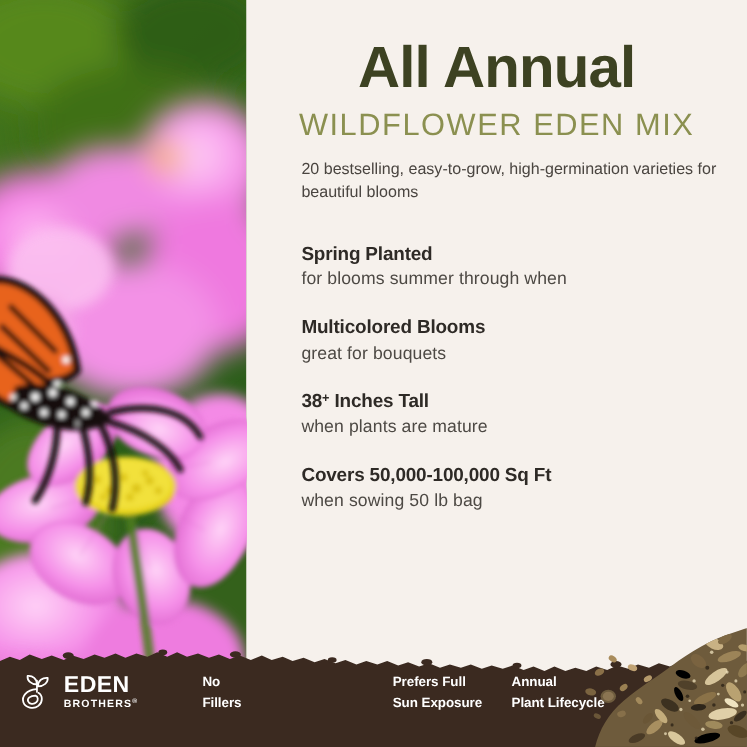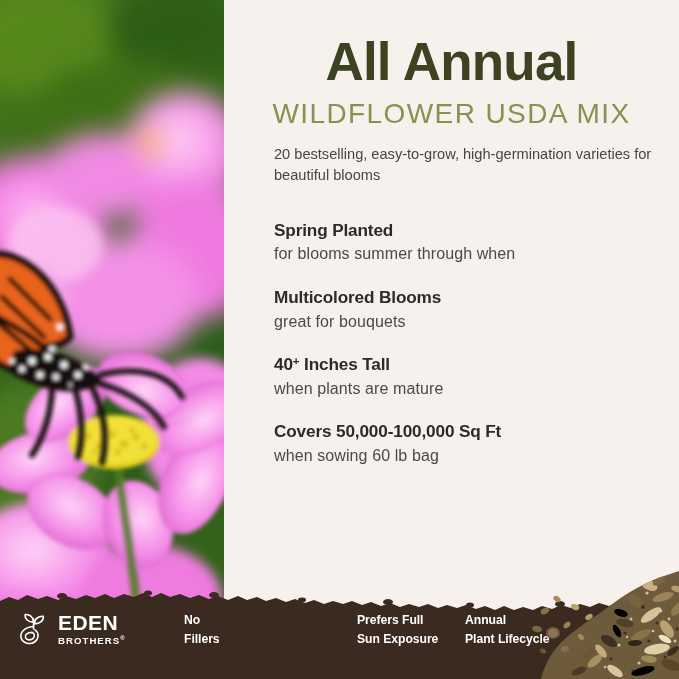--- a/index.html
+++ b/index.html
@@ -343,46 +343,46 @@
         <ellipse cx="20" cy="640" rx="66" ry="46" fill="#f287e3"></ellipse>
         <ellipse cx="140" cy="665" rx="80" ry="44" fill="#ec73dc"></ellipse>
       </g>
     </svg>
   </div>
 
   <div class="content-panel">
 
     <div class="title-block">
       <div class="main-title">All Annual</div>
-      <div class="sub-title">WILDFLOWER USDA MIX</div>
+      <div class="sub-title">WILDFLOWER EDEN MIX</div>
     </div>
 
     <div class="tagline">20 bestselling, easy-to-grow, high-germination varieties for beautiful blooms</div>
 
     <div class="feature-list">
 
       <div class="feature-item">
         <div class="feature-heading">Spring Planted</div>
         <div class="feature-sub">for blooms summer through when</div>
       </div>
 
       <div class="feature-item">
         <div class="feature-heading">Multicolored Blooms</div>
         <div class="feature-sub">great for bouquets</div>
       </div>
 
       <div class="feature-item">
-        <div class="feature-heading"><span>40</span><span class="sup">+</span><span> Inches Tall</span></div>
+        <div class="feature-heading"><span>38</span><span class="sup">+</span><span> Inches Tall</span></div>
         <div class="feature-sub">when plants are mature</div>
       </div>
 
 
       <div class="feature-item">
         <div class="feature-heading">Covers 50,000-100,000 Sq Ft</div>
-        <div class="feature-sub">when sowing 60 lb bag</div>
+        <div class="feature-sub">when sowing 50 lb bag</div>
       </div>
 
     </div>
   </div>
 
   <div class="soil-bar">
     <svg class="soil-svg" viewBox="0 0 679 95" preserveAspectRatio="none">
       <path fill="#3b2a20" d="M0,17 L9,13 L18,16 L27,11 L38,15 L47,12 L58,16 L66,12
         L76,15 L86,11 L95,14 L105,10 L114,14 L124,10 L134,13 L143,9 L152,13 L161,9
         L170,13 L180,10 L190,14 L199,11 L209,15 L218,12 L228,16 L238,12 L247,16

